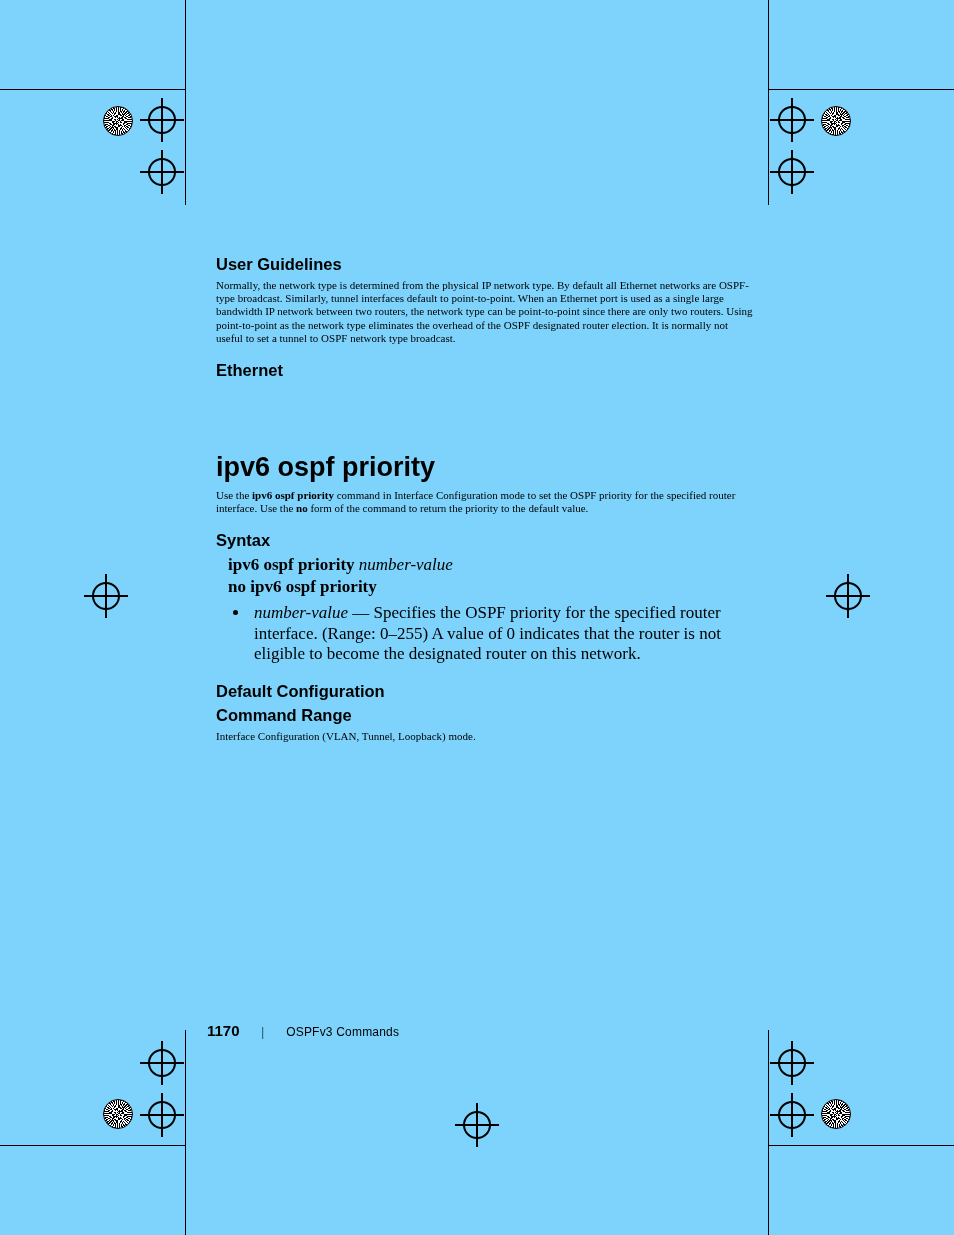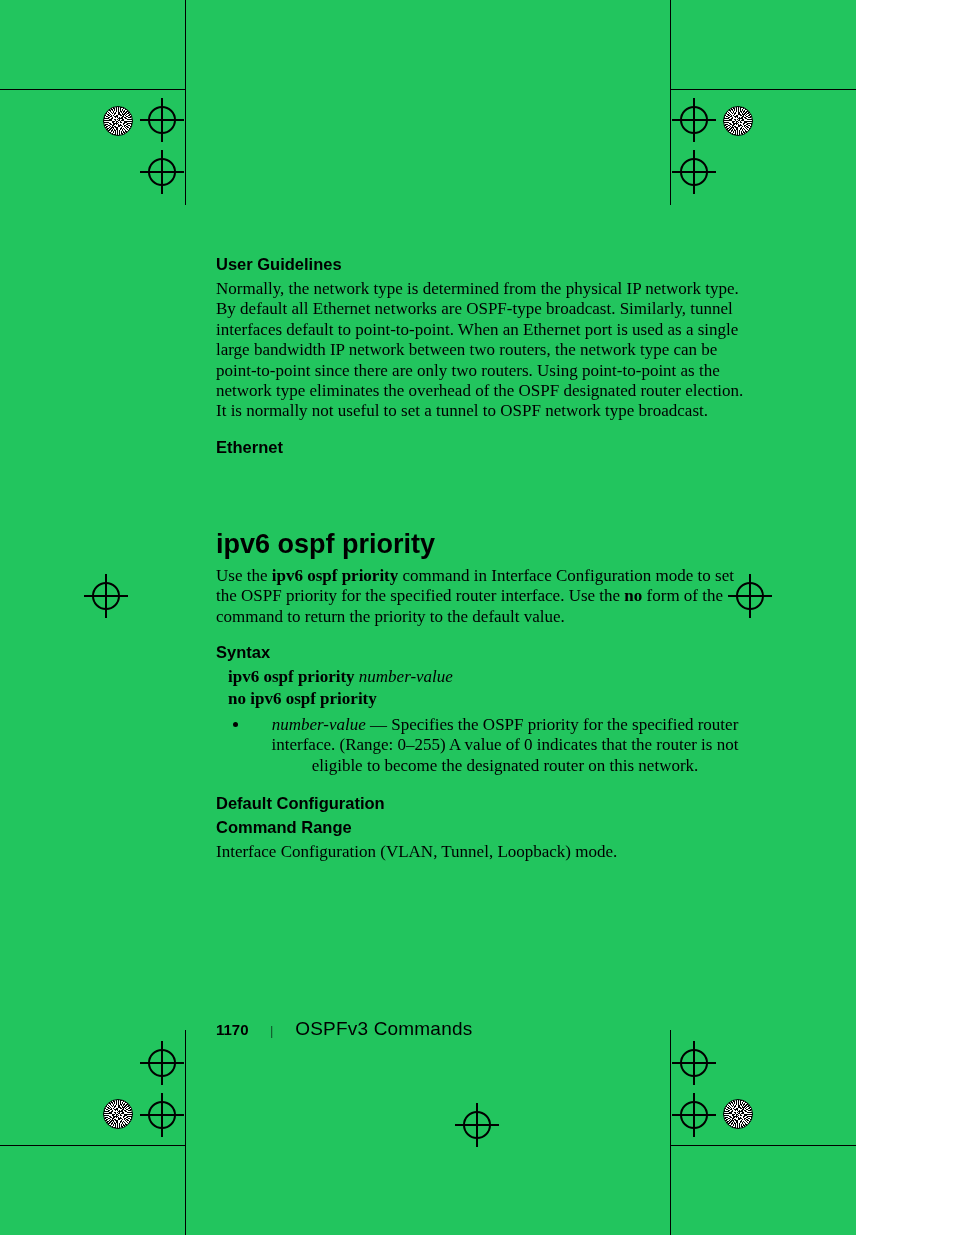--- a/index.html
+++ b/index.html
@@ -4,23 +4,23 @@
 <style>
   html, body {
     margin: 0;
     padding: 0;
     background: #fff;
     font-family: "Times New Roman", Times, serif;
     color: #000;
   }
   .page {
     position: relative;
-    width: 856px;
+    width: 954px;
     height: 1235px;
-    background: #22c55e;
+    background: #7dd3fc;
     overflow: hidden;
   }
 
   
   .mark {
     position: absolute;
     pointer-events: none;
   }
   
   .burst {
@@ -72,70 +72,69 @@
     width: 540px;
   }
   .section-head {
     font-family: Arial, Helvetica, sans-serif;
     font-weight: bold;
     font-size: 16.5px;
     margin: 0 0 5px 0;
   }
   .body {
     font-family: "Times New Roman", Times, serif;
-    font-size: 17px;
+    font-size: 11px;
     line-height: 1.2;
     margin: 0 0 16px 0;
   }
   .h1 {
     font-family: Arial, Helvetica, sans-serif;
     font-weight: bold;
     font-size: 27px;
     margin: 72px 0 6px 0;
   }
   .syntax-line {
     font-family: "Times New Roman", Times, serif;
     font-size: 17px;
     margin: 2px 12px;
   }
   .bold { font-weight: bold; }
   .ital { font-style: italic; }
   ul.bullets {
     margin: 6px 0 18px 0;
     padding-left: 34px;
-    text-align: center;
   }
   ul.bullets li {
     font-size: 17px;
     line-height: 1.2;
     padding-left: 4px;
   }
 
   
   .footer {
     position: absolute;
-    left: 216px;
+    left: 207px;
     bottom: 195px;
     font-size: 14px;
     display: flex;
     align-items: baseline;
     gap: 22px;
   }
   .pg-num {
     font-family: Arial, Helvetica, sans-serif;
     font-weight: bold;
     font-size: 15px;
   }
   .footer-sep {
     color: #000;
     font-size: 13px;
   }
   .chapter {
     font-family: Arial, Helvetica, sans-serif;
-    font-size: 19px;
+    font-size: 12px;
     letter-spacing: 0.2px;
   }
 </style>
 </head>
 <body>
 
 <div class="page">
 
   <div class="mark hline-long" style="left:0; top:89px;  width:185px;"></div>
   <div class="mark vline-long" style="left:185px; top:0; height:205px;"></div>

